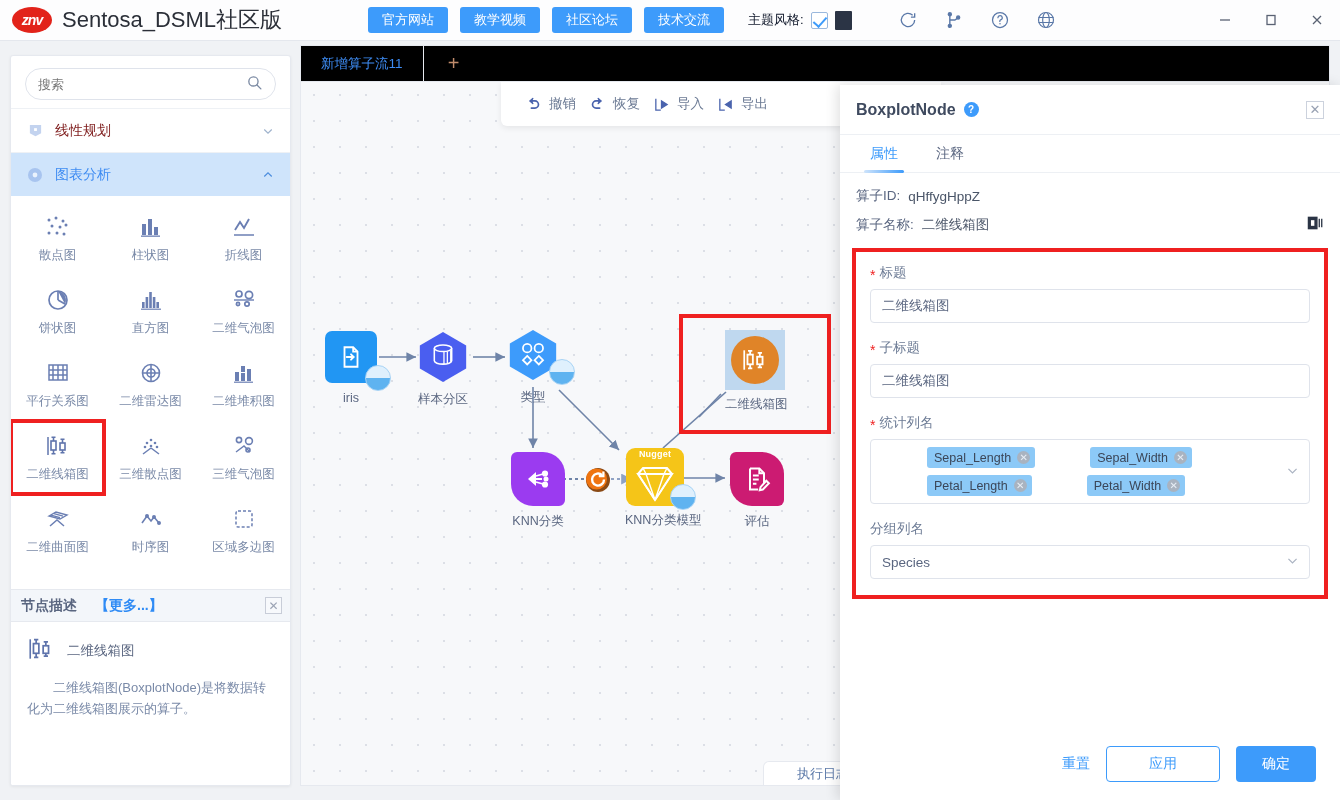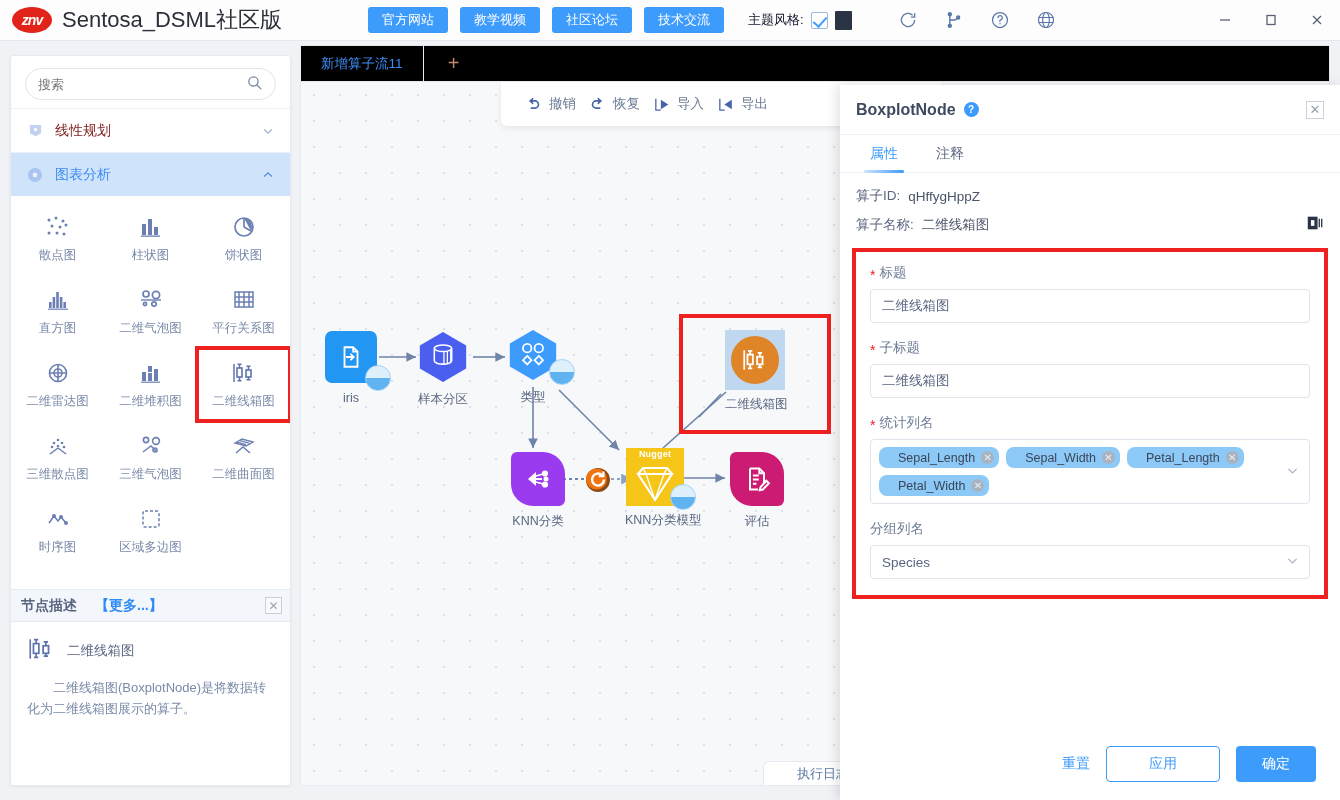--- a/index.html
+++ b/index.html
@@ -206,22 +206,22 @@
     padding:0 11px; font-size:13.5px; color:#5a6680; outline:none;
     font-family:"Liberation Sans", sans-serif; background:#fff;
   }
   .f-gap { height:16px; }
   #tag-box {
     width:100%; min-height:56px; border:1px solid #dfe3eb; border-radius:4px;
     padding:7px 30px 7px 8px; position:relative; display:flex; flex-wrap:wrap; gap:7px;
     align-content:flex-start;
   }
   .tag {
-    background:#8cc9f7; border-radius:8px; height:21px; display:flex; align-items:center;
-    padding:0 5px 0 19px; font-size:12.5px; color:#3b4658; gap:6px;
+    background:#8cc9f7; border-radius:3px; height:21px; display:flex; align-items:center;
+    padding:0 5px 0 7px; font-size:12.5px; color:#3b4658; gap:6px;margin-left:48px;
   }
   .tag-x {
     width:13px; height:13px; border-radius:50%; background:#a9b3c0; color:#e8eef5;
     font-size:10px; display:flex; align-items:center; justify-content:center; cursor:pointer;
   }
   .sel-chev { position:absolute; right:10px; top:50%; transform:translateY(-50%); color:#aab3c2; }
   #select-box {
     width:100%; height:34px; border:1px solid #dfe3eb; border-radius:4px;
     display:flex; align-items:center; padding:0 11px; font-size:13.5px; color:#5a6680;
     position:relative; cursor:pointer; background:#fff;
@@ -380,20 +380,29 @@
         <svg width="24" height="24" viewBox="0 0 24 24" fill="#6b7fb3">
           <rect x="3" y="9" width="4" height="11"></rect>
             <rect x="9" y="4" width="4" height="16"></rect>
             <rect x="15" y="12" width="4" height="8"></rect>
           <rect x="2" y="20.5" width="19" height="1.3"></rect>
         </svg>
       </span>
       <span class="p-label">柱状图</span>
     </div>
 
+    <div class="p-item">
+      <span class="p-ico">
+        <svg width="24" height="24" viewBox="0 0 24 24" fill="none" stroke="#6b7fb3" stroke-width="1.9">
+          <path d="M3 15l5-8 4 6 5-9"></path>
+            <path d="M2 20h20" stroke-width="1.5"></path>
+        </svg>
+      </span>
+      <span class="p-label">折线图</span>
+    </div>
 
     <div class="p-item">
       <span class="p-ico">
         <svg width="24" height="24" viewBox="0 0 24 24" fill="none" stroke="#6b7fb3" stroke-width="1.7">
           <circle cx="12" cy="12" r="9"></circle>
             <path d="M12 12V3M12 12l7 4"></path>
           <path d="M12 3a9 9 0 0 1 7 13z" fill="#6b7fb3" stroke="none"></path>
         </svg>
       </span>
       <span class="p-label">饼状图</span>
@@ -687,21 +696,21 @@
       <svg width="28" height="28" viewBox="0 0 28 28">
         <circle cx="14" cy="14" r="12" fill="#8a4a16"></circle>
         <circle cx="12.5" cy="13" r="10.5" fill="#ef7410"></circle>
         <path d="M20 13.5a6 6 0 1 1-1.9-4.3" fill="none" stroke="#fff" stroke-width="2.4"></path>
         <path d="M19.4 5.6v4.6h-4.6" fill="none" stroke="#fff" stroke-width="2.2"></path>
       </svg>
     </div>
 
     <div class="gnode" style="left:324px; top:366px; width:60px;">
       <div class="gshape" style="width:58px;height:58px;">
-        <div style="width:58px;height:58px;background:#f5c518;border-radius:0;display:flex;align-items:flex-end;justify-content:center;position:relative;">
+        <div style="width:58px;height:58px;background:#f5c518;border-radius:9px;display:flex;align-items:flex-end;justify-content:center;position:relative;">
           <div style="position:absolute;top:1px;left:0;right:0;text-align:center;font-size:9px;color:#fff;font-weight:bold;letter-spacing:.2px;">Nugget</div>
           <svg width="46" height="40" viewBox="0 0 46 40" style="margin-bottom:2px">
             <path d="M6 10h34l-17 26z" fill="none" stroke="#fff" stroke-width="2"></path>
             <path d="M6 10l5-6h24l5 6" fill="none" stroke="#fff" stroke-width="2"></path>
             <path d="M11 4l3 6M35 4l-3 6M6 10l17 26M40 10L23 36M14 10l9 26M32 10l-9 26" stroke="#fff" stroke-width="1.4" fill="none"></path>
           </svg>
         </div>
         <span class="gbadge" style="right:-12px;bottom:-4px;"></span>
       </div>
       <div class="glabel">KNN分类模型</div>

